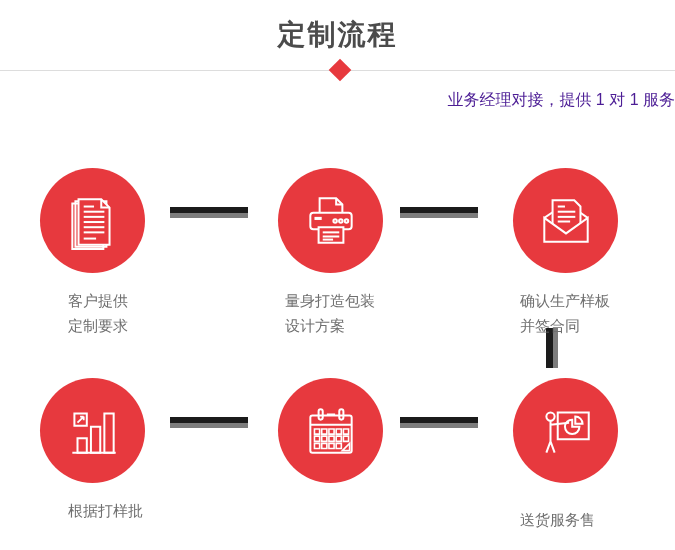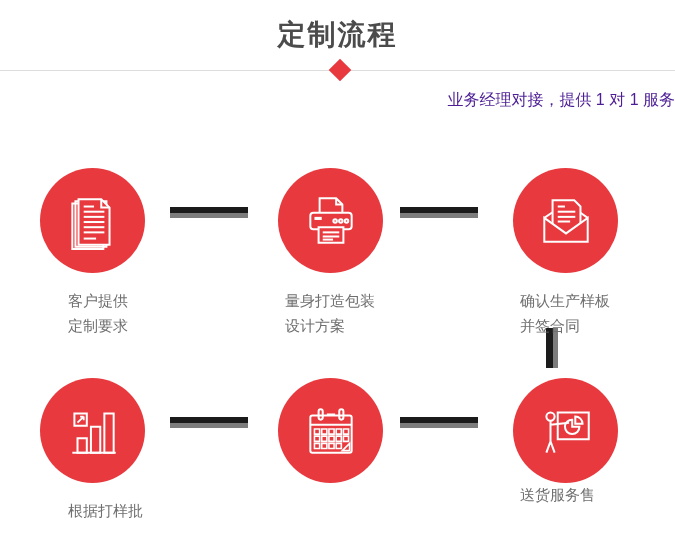--- a/index.html
+++ b/index.html
@@ -153,17 +153,17 @@
     <div>量身打造包装</div>
     <div>设计方案</div>
   </div>
   <div class="label" style="left:520px;top:288px">
     <div>确认生产样板</div>
     <div>并签合同</div>
   </div>
   <div class="label" style="left:68px;top:498px">
     <div>根据打样批</div>
   </div>
-  <div class="label" style="left:520px;top:482px">
+  <div class="label" style="left:520px;top:507px">
     <div>送货服务售</div>
   </div>
 
 </div>
 
 </body></html>

